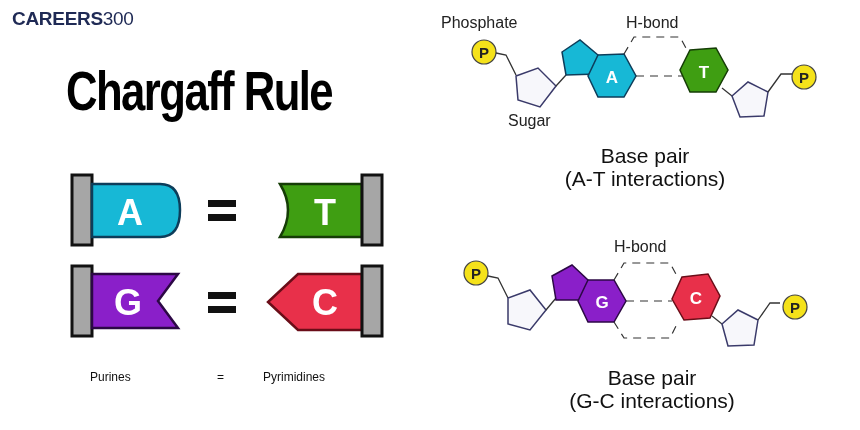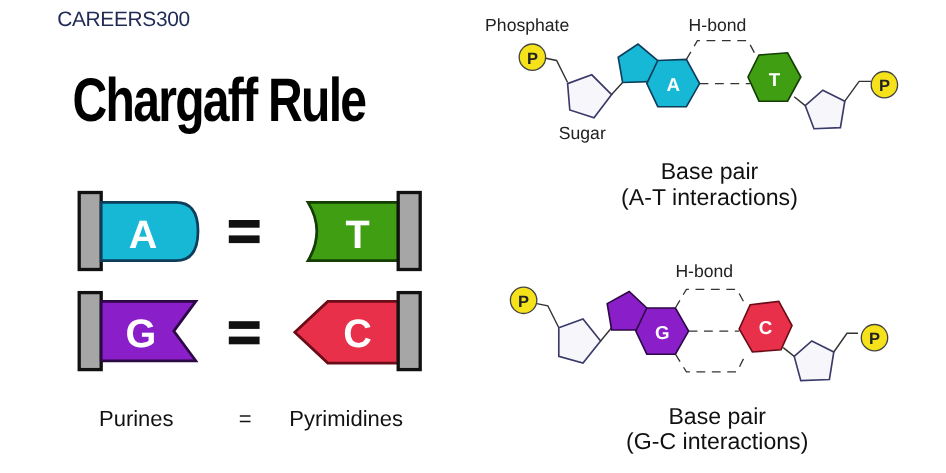--- a/index.html
+++ b/index.html
@@ -1,23 +1,23 @@
 <!DOCTYPE html>
 <html><head>
 <meta charset="utf-8">
 <style>
   html,body{margin:0;padding:0;background:#fff;}
   body{width:860px;height:430px;position:relative;overflow:hidden;font-family:"Liberation Sans",sans-serif;}
   .logo{position:absolute;left:12px;top:8px;font-size:19px;letter-spacing:-0.3px;color:#1f2a55;}
-  .logo b{font-weight:400;margin-left:40px;}
+  .logo b{font-weight:700;}
   .logo span{font-weight:400;}
   .title{position:absolute;left:66px;top:58px;font-family:"Liberation Sans",sans-serif;font-weight:700;font-size:56px;color:#000;letter-spacing:-2px;transform:scaleX(0.78);transform-origin:left top;white-space:nowrap;}
   svg{position:absolute;left:0;top:0;}
   .lbl{font-family:"Liberation Sans",sans-serif;fill:#222;}
-  .bottom{position:absolute;top:370px;font-size:20px;color:#111;}
+  .bottom{position:absolute;top:370px;font-size:12px;color:#111;}
 </style>
 </head>
 <body>
 
 <div class="logo"><b>CAREERS</b><span>300</span></div>
 
 <div class="title">Chargaff Rule</div>
 
 <svg width="860" height="430" viewBox="0 0 860 430">
 

